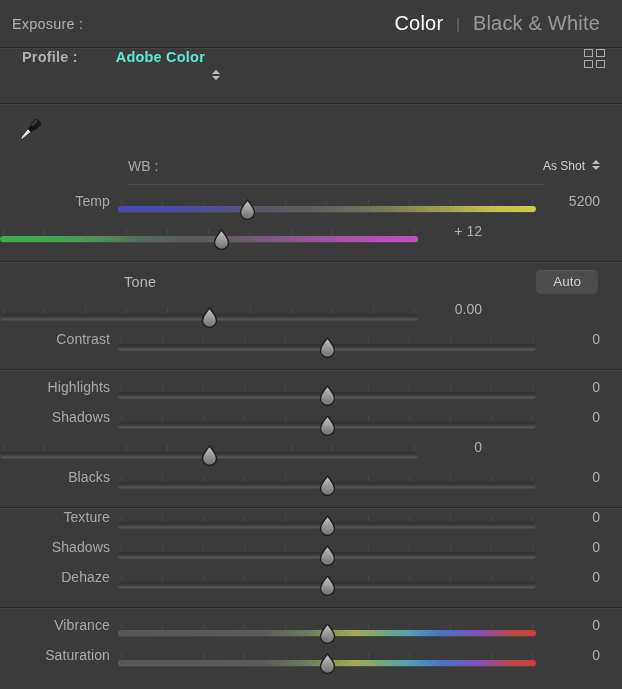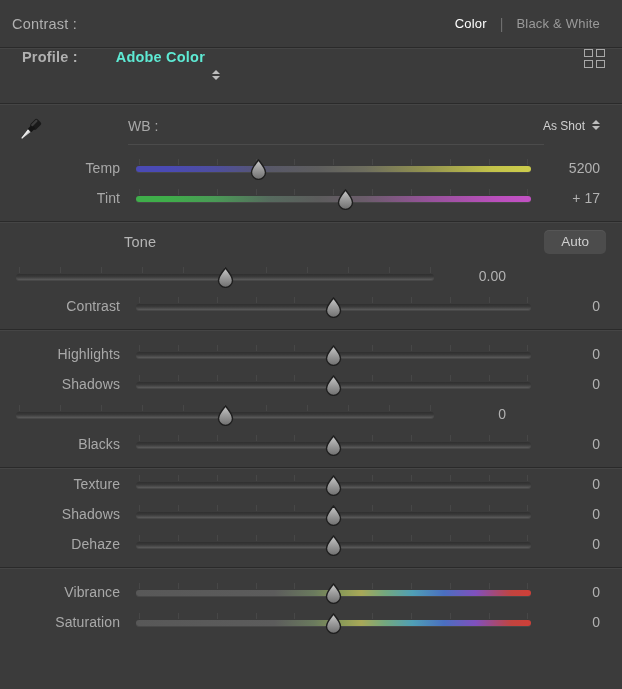--- a/index.html
+++ b/index.html
@@ -39,21 +39,21 @@
     padding: 0 22px 0 12px;
     box-sizing: border-box;
   }
   .treatment-label {
     font-size: 14.5px;
     color: #b0b0b0;
     letter-spacing: .2px;
   }
   .treatment-spacer { flex: 1; }
   .treat-opt {
-    font-size: 13px;
+    font-size: 20px;
     color: #9a9a9a;
     letter-spacing: .2px;
   }
   .treat-opt.active { color: #ffffff; }
   .treat-sep {
     color: #6e6e6e;
     margin: 0 13px;
     font-size: 14px;
   }
 
@@ -114,38 +114,38 @@
     top: 8px;
     width: 36px;
     height: 34px;
   }
   .wb-head {
     display: flex;
     align-items: center;
     padding-left: 128px;
     padding-right: 22px;
     height: 30px;
+    margin-top: 40px;
   }
   .wb-head-label { font-size: 14px; color: #a8a8a8; }
   .wb-head-spacer { flex: 1; }
   .wb-head-value { font-size: 12px; color: #d0d0d0; }
   .wb-underline {
     margin: 3px 78px 0 128px;
     height: 1px;
     background: #4b4b4b;
   }
 
   
   .slider-row {
     height: 30px;
     display: flex;
-    align-items: center;
-    padding: 0 0 0 16px;
-    box-sizing: border-box;
-    gap: 8px;
+    align-items: flex-start;
+    padding: 0 0 0 0;
+    box-sizing: border-box;
   }
   .sl-label {
     width: 118px;
     text-align: right;
     padding-right: 8px;
     box-sizing: border-box;
     font-size: 14px;
     color: #a9a9a9;
     letter-spacing: .1px;
     white-space: nowrap;
@@ -211,21 +211,21 @@
     color: #b2b2b2;
     white-space: nowrap;
   }
 
   
   .group-head {
     height: 38px;
     display: flex;
     align-items: center;
     padding-left: 124px;
-    padding-right: 16px;
+    padding-right: 24px;
     box-sizing: border-box;
   }
   .group-head-title {
     font-size: 14.5px;
     color: #b6b6b6;
     letter-spacing: .2px;
   }
   .group-head-spacer { flex: 1; }
   .auto-btn {
     background: #4c4c4c;
@@ -240,21 +240,21 @@
   }
   .sec-pad-top { height: 8px; }
   .sec-pad-bot { height: 8px; }
 </style>
 </head>
 <body>
 
 <div class="panel">
 
   <div class="treatment-row">
-    <span class="treatment-label">Contrast :</span>
+    <span class="treatment-label">Exposure :</span>
     <span class="treatment-spacer"></span>
     <span class="treat-opt active">Color</span>
     <span class="treat-sep">|</span>
     <span class="treat-opt">Black &amp; White</span>
   </div>
 
   <div class="divider"></div>
 
   <div class="profile-row">
     <span class="profile-label">Profile :</span>
@@ -325,21 +325,20 @@
                     <stop offset="0.45" stop-color="#9e9e9e"></stop>
                     <stop offset="1" stop-color="#6f6f6f"></stop>
                   </linearGradient>
                 </defs>
                 <path d="M9.5 1 C9.5 1 16.5 9.5 16.5 13.4 A7 7 0 0 1 2.5 13.4 C2.5 9.5 9.5 1 9.5 1 Z" fill="url(#hg)" stroke="#1e1e1e" stroke-width="1.4"></path>
               </svg></span>
           </span>
           <span class="sl-value">5200</span>
         </div>
         <div class="slider-row">
-          <span class="sl-label">Tint</span>
           <span class="sl-track-wrap">
             <span class="ticks">
               <b></b>
               <b></b>
               <b></b>
               <b></b>
               <b></b>
               <b></b>
               <b></b>
               <b></b>
@@ -352,21 +351,21 @@
                 <defs>
                   <linearGradient id="hg" x1="0" y1="0" x2="0" y2="1">
                     <stop offset="0" stop-color="#c9c9c9"></stop>
                     <stop offset="0.45" stop-color="#9e9e9e"></stop>
                     <stop offset="1" stop-color="#6f6f6f"></stop>
                   </linearGradient>
                 </defs>
                 <path d="M9.5 1 C9.5 1 16.5 9.5 16.5 13.4 A7 7 0 0 1 2.5 13.4 C2.5 9.5 9.5 1 9.5 1 Z" fill="url(#hg)" stroke="#1e1e1e" stroke-width="1.4"></path>
               </svg></span>
           </span>
-          <span class="sl-value">+ 17</span>
+          <span class="sl-value">+ 12</span>
         </div>
       </div>
     <div class="sec-pad-bot"></div>
   </div>
 
   <div class="divider"></div>
 
   <div>
     <div class="group-head">
       <span class="group-head-title">Tone</span>

